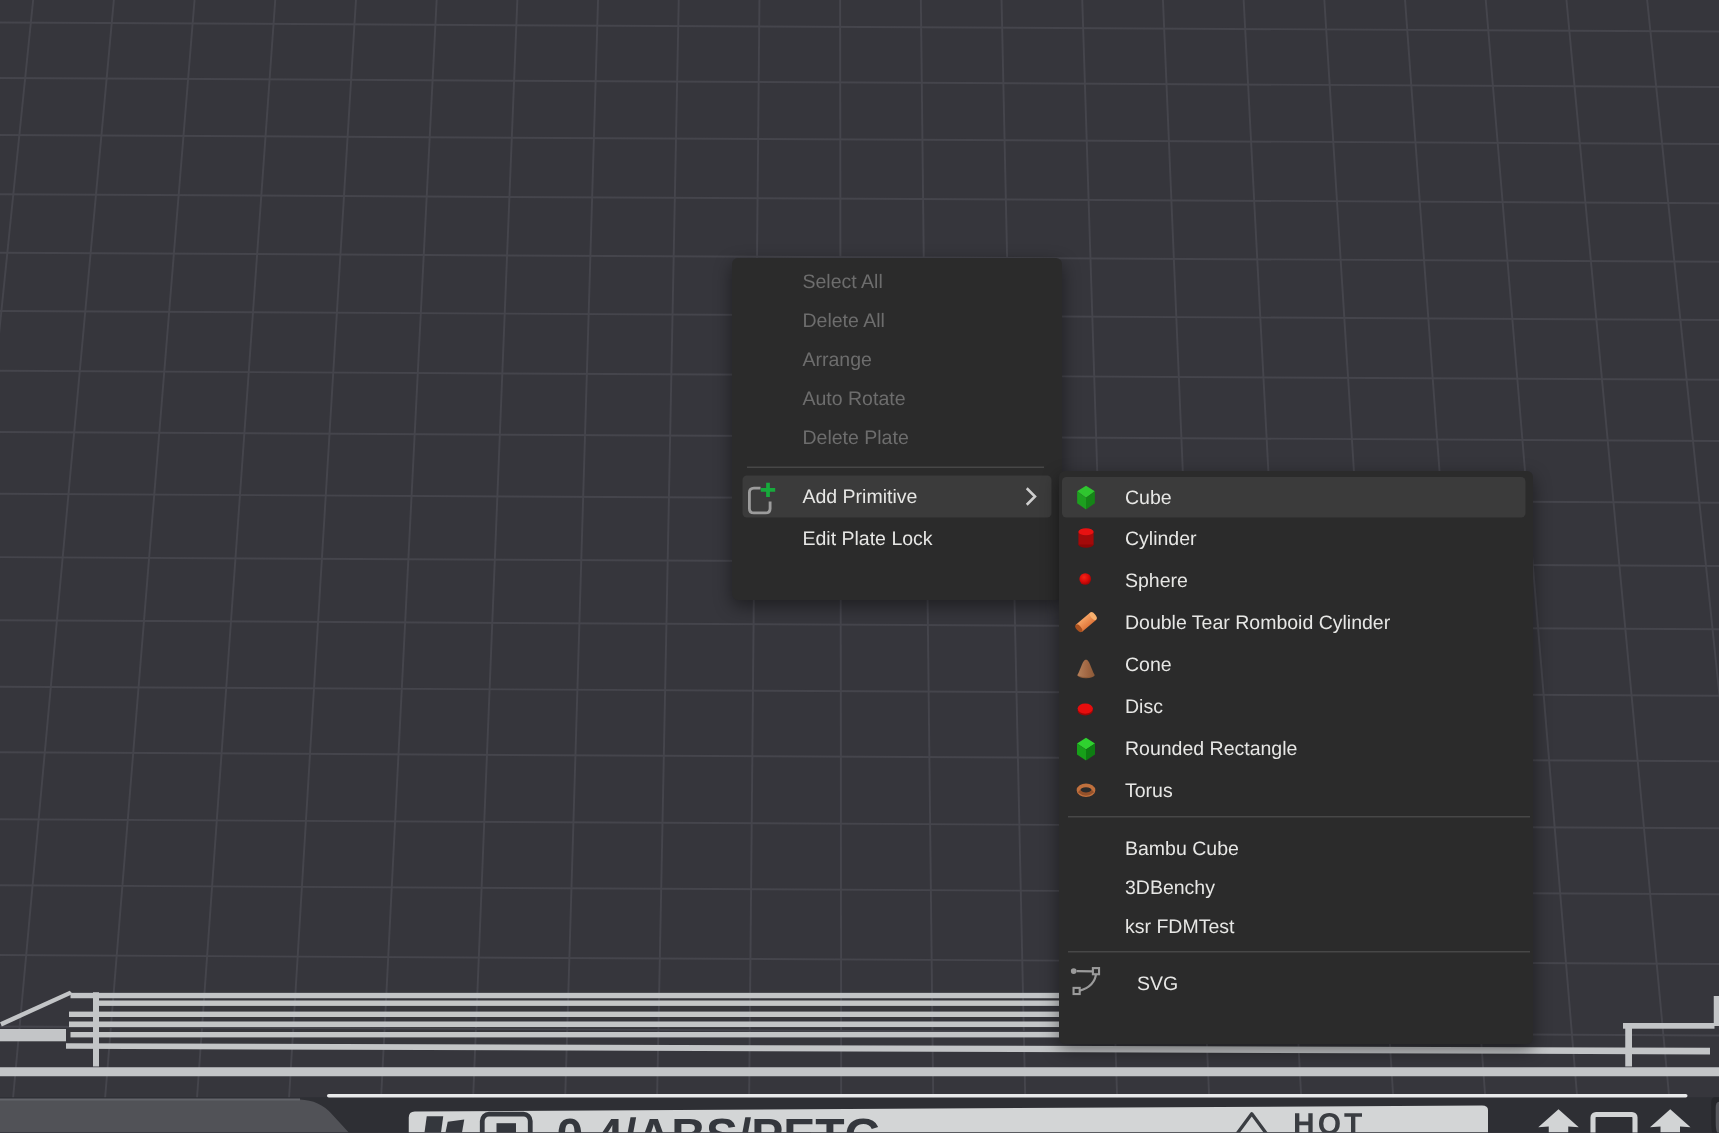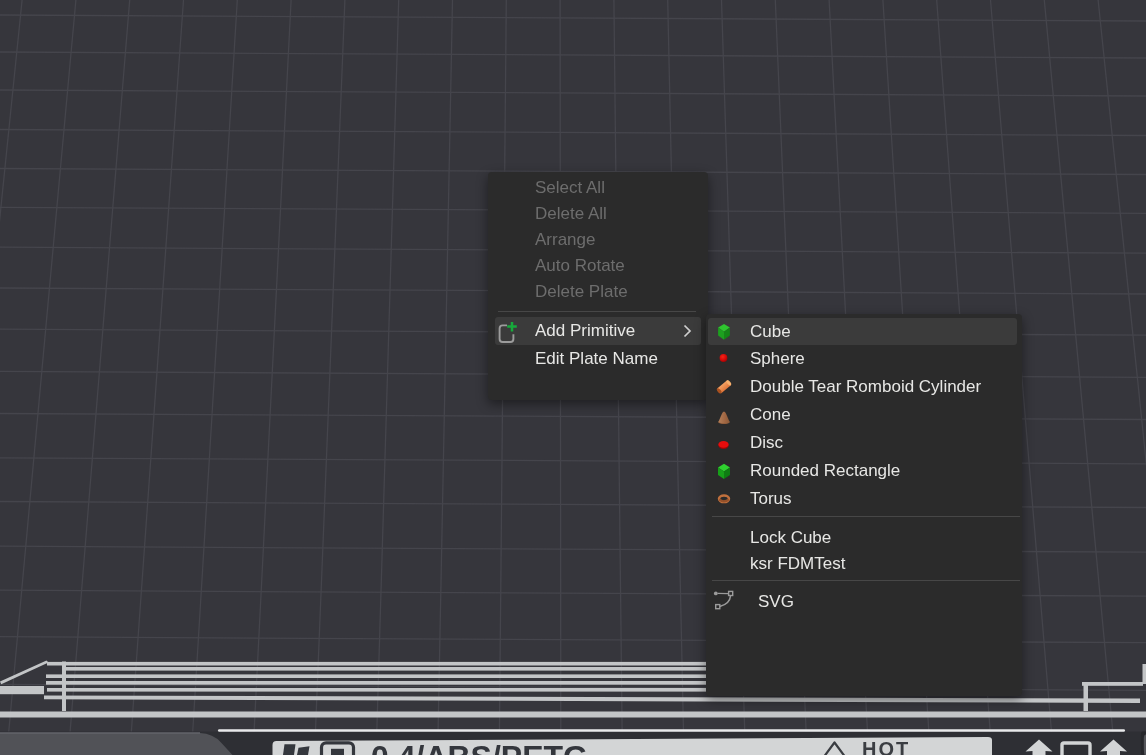--- a/index.html
+++ b/index.html
@@ -1,20 +1,20 @@
 <!DOCTYPE html>
 <html><head>
 <meta charset="utf-8">
 <style>
 html,body{margin:0;padding:0;}
 body{width:1146px;height:755px;overflow:hidden;position:relative;background:#36363c;
   font-family:"Liberation Sans",sans-serif;}
 #grid,#plate{position:absolute;left:0;top:0;}
 .menu{position:absolute;background:#2b2b2b;border-radius:4px;
-  box-shadow:0 4px 12px rgba(0,0,0,.45);font-size:17px;color:#e7e7e5;z-index:10;}
+  box-shadow:0 4px 12px rgba(0,0,0,.45);font-size:13px;color:#e7e7e5;z-index:10;}
 .mi{display:block;padding-left:47px;line-height:26.2px;height:26.2px;white-space:nowrap;}
 .dis{color:#6d6d6d;}
 .sep1{border-top:1px solid #474747;margin:5.3px 12px 5.3px 10px;height:0;}
 </style>
 </head>
 <body>
 <svg id="grid" width="1146" height="755">
   <line x1="22.1" y1="0" x2="-55.0" y2="755" stroke="#45454c" stroke-width="1.3"></line>
   <line x1="75.9" y1="0" x2="6.6" y2="755" stroke="#45454c" stroke-width="1.3"></line>
   <line x1="129.7" y1="0" x2="68.2" y2="755" stroke="#45454c" stroke-width="1.3"></line>
@@ -68,32 +68,40 @@
   <div style="margin:0 7px;height:27.7px;background:#3b3b3b;border-radius:3px;position:relative;padding-left:48px;">
     <svg width="22" height="22" viewBox="0 0 22 22" style="position:absolute;left:3px;top:4px;">
       <path d="M 9 4.4 L 4.6 4.4 Q 1.6 4.4 1.6 7.4 L 1.6 18 Q 1.6 21 4.6 21 L 12.4 21 Q 15.4 21 15.4 18 L 15.4 13.3" fill="none" stroke="#9c9c9c" stroke-width="1.9"></path>
       <path d="M 14 0.9 L 14 10.4 M 9.2 5.6 L 18.8 5.6" stroke="#17aa3c" stroke-width="2.5" fill="none"></path>
     </svg>
     <span style="position:absolute;left:40px;top:0;line-height:27.7px;">Add Primitive</span>
     <svg width="9" height="14" viewBox="0 0 9 14" style="position:absolute;left:188px;top:7px;">
       <path d="M 1.5 1.5 L 7 7 L 1.5 12.5" fill="none" stroke="#cfcfcf" stroke-width="1.7"></path>
     </svg>
   </div>
-  <span class="mi" style="line-height:27.7px;height:27.7px;">Edit Plate Name</span>
+  <span class="mi" style="line-height:27.7px;height:27.7px;">Edit Plate Lock</span>
 </div>
 
 <div class="menu" id="m2" style="left:706px;top:314px;width:316px;height:382px;">
   <div style="height:3.5px"></div>
   <div class="sr" style="margin:0 5px 0 2px;height:27.9px;background:#3b3b3b;border-radius:3px;position:relative;">
     <svg class="ic" width="24" height="24" viewBox="0 0 24 24" style="position:absolute;left:4px;top:2px;">
       <polygon points="12,3.9 17.9,7.5 12,11.8 6.1,7.5" fill="#2fc52f"></polygon>
       <polygon points="6.1,7.5 12,11.8 12,19.7 6.1,15.5" fill="#1da01f"></polygon>
       <polygon points="17.9,7.5 12,11.8 12,19.7 17.9,15.5" fill="#158517"></polygon>
     </svg>
     <span style="position:absolute;left:42px;line-height:27.9px;">Cube</span>
+  </div>
+  <div class="sr" style="height:27.9px;position:relative;">
+    <svg class="ic" width="24" height="24" viewBox="0 0 24 24" style="position:absolute;left:6px;top:2px;">
+      <ellipse cx="12" cy="16" rx="5.05" ry="2.1" fill="#8c0707"></ellipse>
+      <rect x="6.95" y="7.5" width="10.1" height="8.5" fill="#a30a0a"></rect>
+      <ellipse cx="12" cy="7.5" rx="5.05" ry="2.4" fill="#e81111"></ellipse>
+    </svg>
+    <span style="position:absolute;left:44px;line-height:27.9px;">Cylinder</span>
   </div>
   <div class="sr" style="height:27.9px;position:relative;">
     <svg class="ic" width="24" height="24" viewBox="0 0 24 24" style="position:absolute;left:6px;top:2px;">
       <defs>
           <radialGradient id="gs" cx="0.4" cy="0.35" r="0.75">
         <stop offset="0" stop-color="#f52516"></stop>
             <stop offset="0.55" stop-color="#d50909"></stop>
             <stop offset="1" stop-color="#8c0404"></stop>
       </radialGradient>
         </defs>
@@ -147,21 +155,22 @@
     <span style="position:absolute;left:44px;line-height:27.9px;">Rounded Rectangle</span>
   </div>
   <div class="sr" style="height:27.9px;position:relative;">
     <svg class="ic" width="24" height="24" viewBox="0 0 24 24" style="position:absolute;left:6px;top:2px;">
       <ellipse cx="12" cy="11.8" rx="5" ry="3.3" fill="none" stroke="#c0703d" stroke-width="2.5"></ellipse>
       <path d="M 7.3 12.4 Q 12 16.4 16.7 12.4" fill="none" stroke="#95512a" stroke-width="2.1"></path>
     </svg>
     <span style="position:absolute;left:44px;line-height:27.9px;">Torus</span>
   </div>
   <div style="border-top:1px solid #474747;margin:3px 2px 8px 6px;height:0;"></div>
-  <span class="mi" style="padding-left:44px;line-height:26px;height:26px;">Lock Cube</span>
+  <span class="mi" style="padding-left:44px;line-height:26px;height:26px;">Bambu Cube</span>
+  <span class="mi" style="padding-left:44px;line-height:26px;height:26px;">3DBenchy</span>
   <span class="mi" style="padding-left:44px;line-height:26px;height:26px;">ksr FDMTest</span>
   <div style="border-top:1px solid #474747;margin:3.3px 2px 6.6px 6px;height:0;"></div>
   <div class="sr" style="height:27.9px;position:relative;">
     <svg class="ic" width="24" height="24" viewBox="0 0 24 24" style="position:absolute;left:4px;top:-1px;">
       <circle cx="5.8" cy="6.4" r="1.9" fill="#9b9b9b"></circle>
       <line x1="7.7" y1="6.4" x2="18.6" y2="6.6" stroke="#9b9b9b" stroke-width="1.4"></line>
       <rect x="18.6" y="4.4" width="4.1" height="4.1" fill="none" stroke="#9b9b9b" stroke-width="1.4"></rect>
       <rect x="5.7" y="17.6" width="4.1" height="4.1" fill="none" stroke="#9b9b9b" stroke-width="1.4"></rect>
       <path d="M 20.6 8.5 C 20.2 13.3 16.4 17.8 9.8 19.4" fill="none" stroke="#9b9b9b" stroke-width="1.5"></path>
     </svg>

